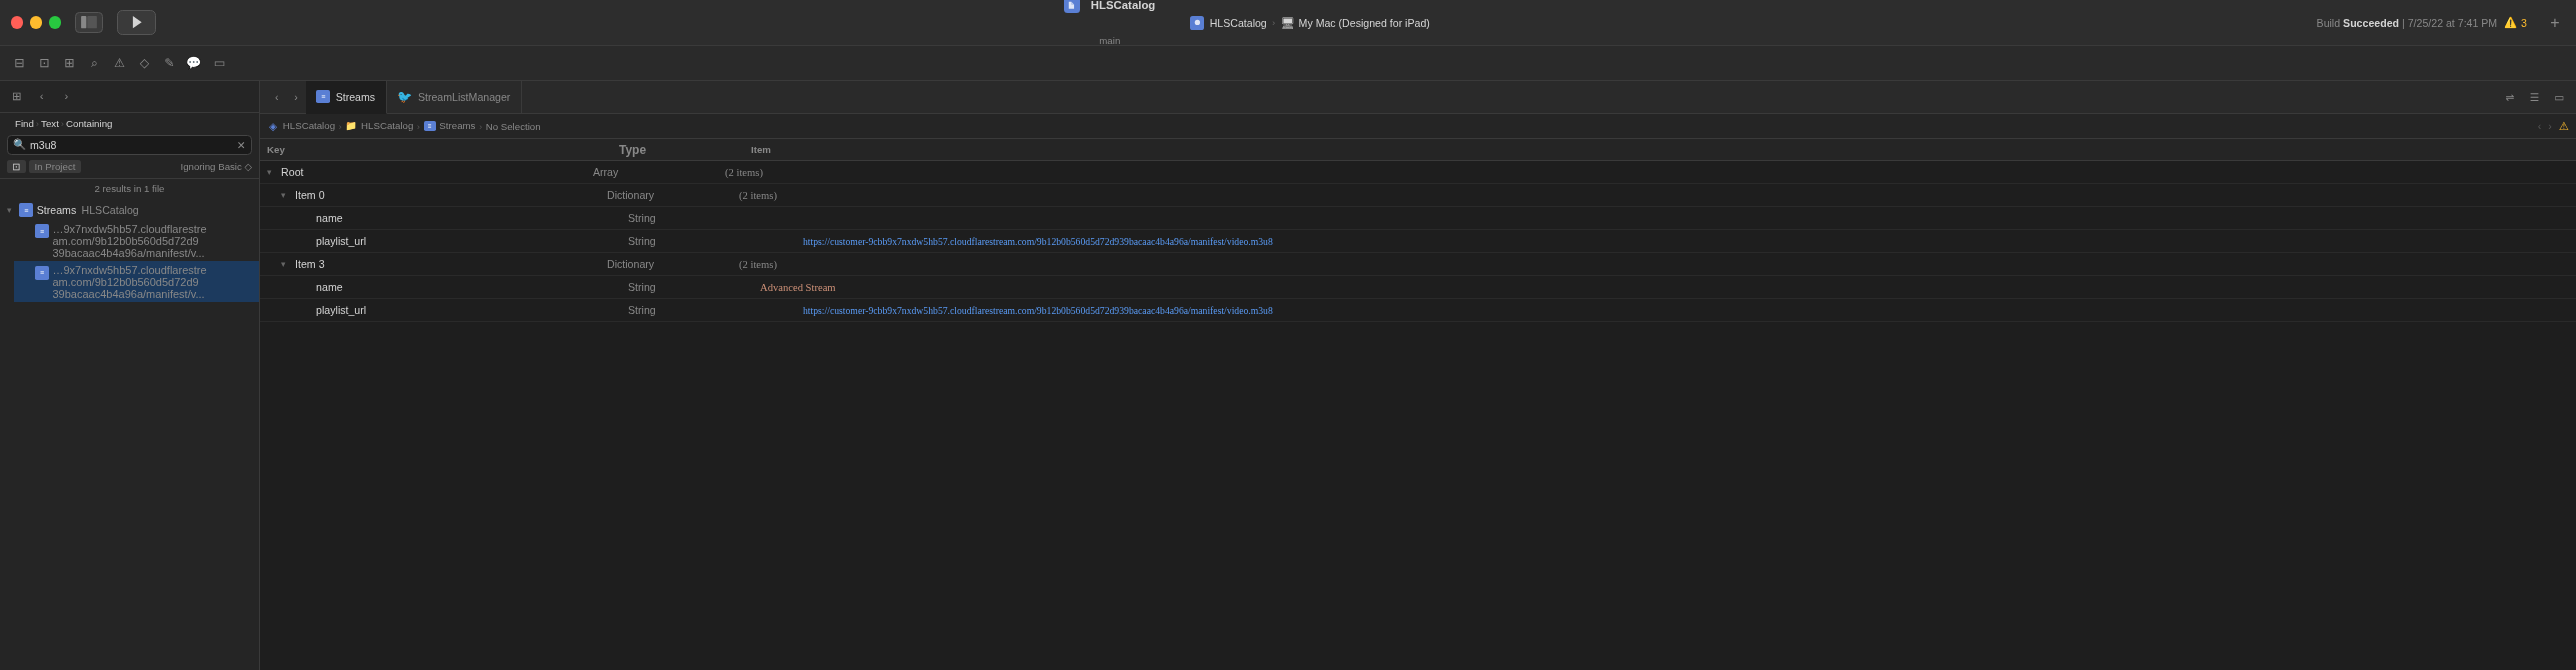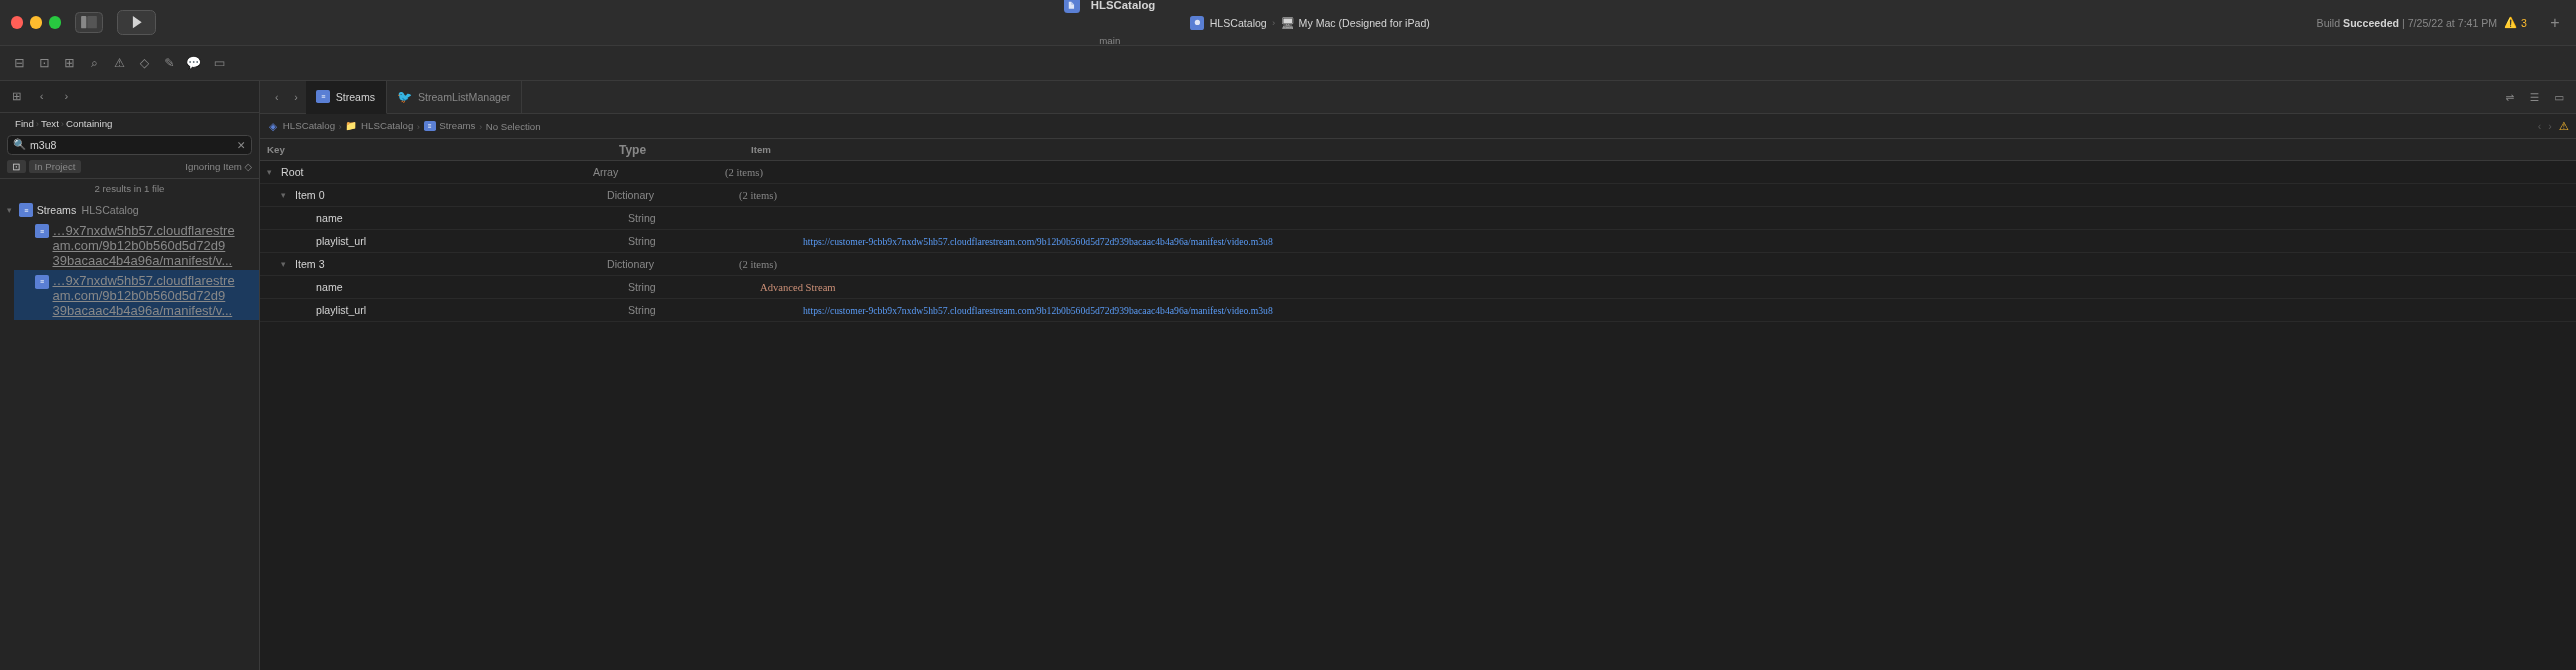--- a/index.html
+++ b/index.html
@@ -292,21 +292,21 @@
     .plist-icon {
       background: #5a7fd4;
       border-radius: 1.8px;
       color: white;
       font-size: 7px;
       width: 14px; height: 14px;
       display: flex; align-items: center; justify-content: center;
     }
     .tree-label { color: #d4d4d4; font-size: 10.6px; }
     .tree-sublabel { color: #888; font-size: 10.6px; margin-left: 5.3px; }
-    .tree-path { color: #888; font-size: 13px; text-decoration: underline; }
+    .tree-path { color: #888; font-size: 11px; }
 
     .tree-group {
       padding-left: 14px;
     }
 
     
     .content-area {
       flex: 1;
       display: flex;
       flex-direction: column;
@@ -605,21 +605,21 @@
         <input class="search-input-field" type="text" value="m3u8" style="">
         <span class="search-clear">✕</span>
       </div>
 
       <div class="search-options">
         <div class="search-option-left">
           <span style="font-size:9.7px; color:#d4d4d4;">⊡</span>
           <span>In Project</span>
         </div>
         <div class="search-option-right">
-          <span>Ignoring Item ◇</span>
+          <span>Ignoring Basic ◇</span>
         </div>
       </div>
     </div>
 
     <div class="results-count">2 results in 1 file</div>
 
     <div class="sidebar-content">
 
       <div class="tree-item">
         <span class="tree-arrow">▾</span>

